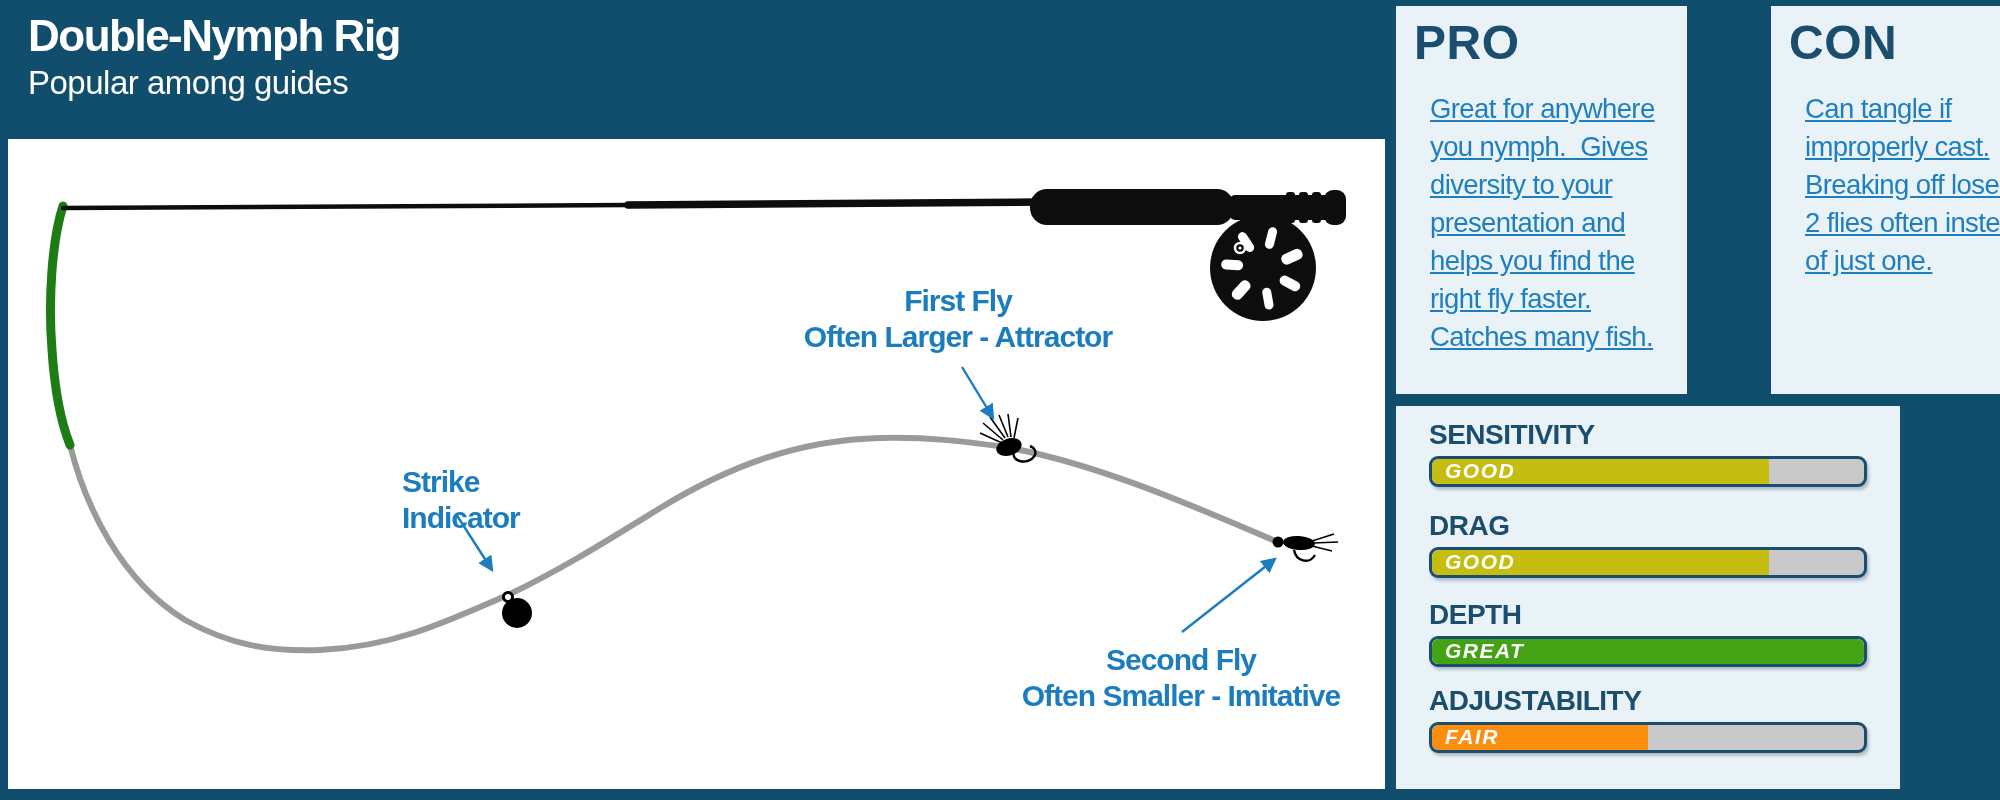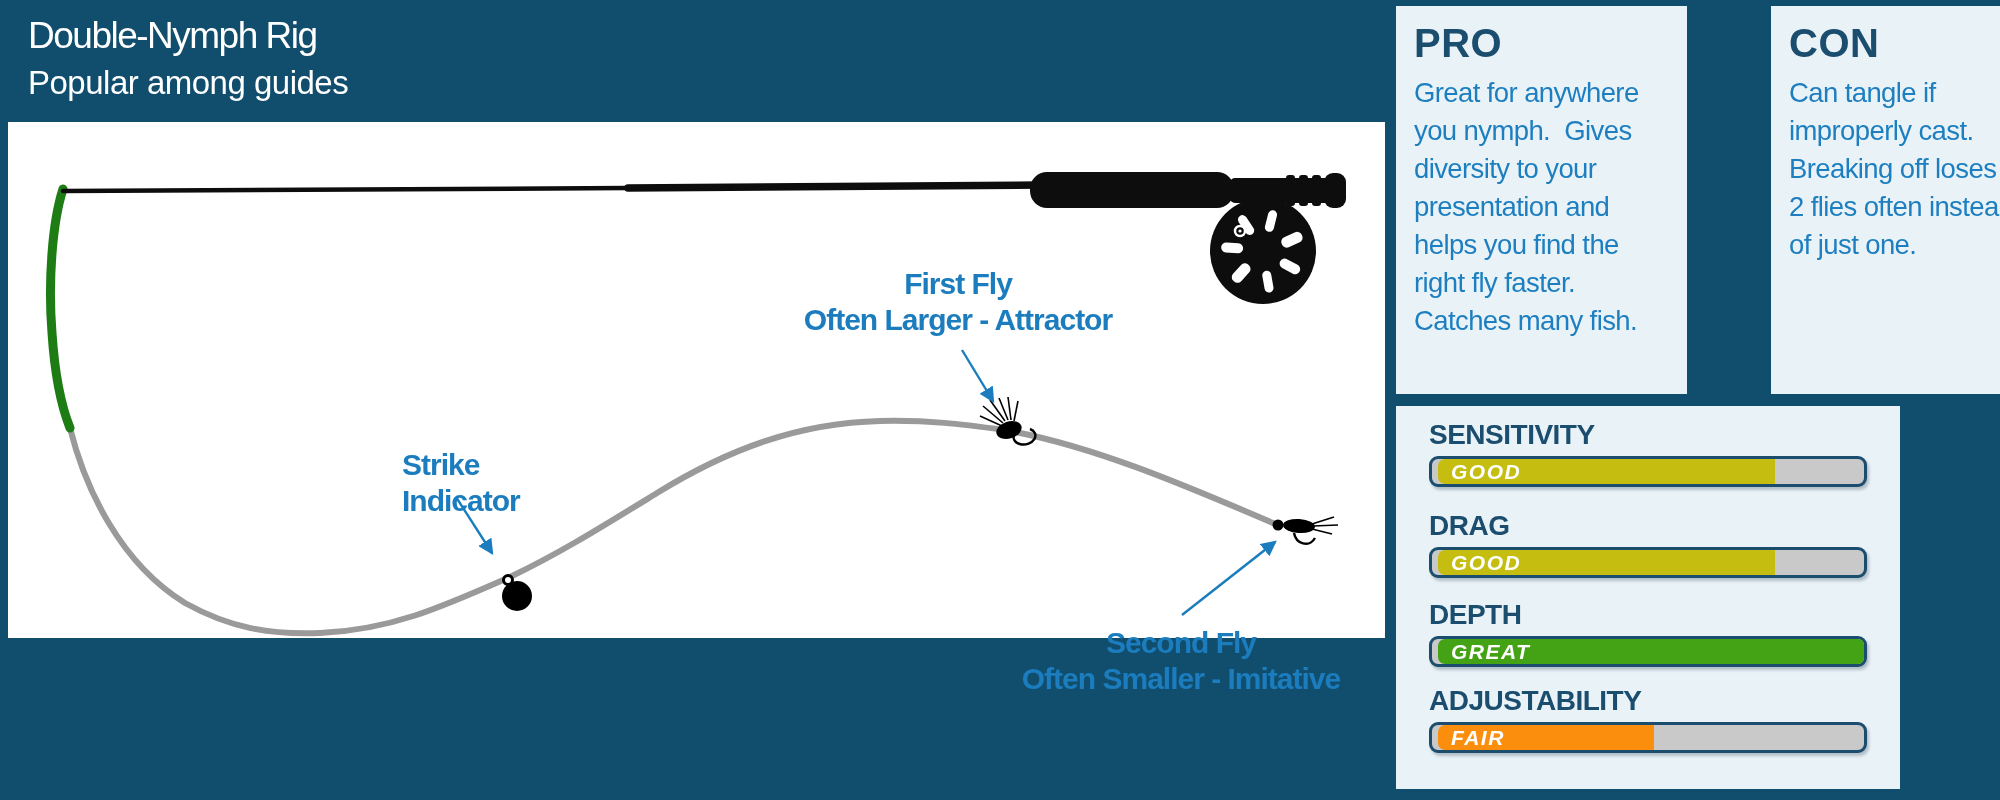--- a/index.html
+++ b/index.html
@@ -1,40 +1,40 @@
 <!DOCTYPE html>
 <html><head>
 <meta charset="utf-8">
 <style>
   html,body{margin:0;padding:0;background:#0d3d58;}
   .canvas{position:relative;width:2000px;height:800px;background:#114e6e;overflow:hidden;
           font-family:"Liberation Sans",sans-serif;}
   
   .header{position:absolute;left:28px;top:12px;color:#fff;}
-  .title{font-size:37px;font-weight:normal;letter-spacing:-1.5px;line-height:48px;}
+  .title{font-size:44px;font-weight:bold;letter-spacing:-1.5px;line-height:48px;}
   .subtitle{font-size:33px;letter-spacing:-0.5px;margin-top:8px;line-height:30px;}
   
   .panel{position:absolute;background:#e9f2f7;}
-  .diagram-panel{left:8px;top:122px;width:1377px;height:516px;background:#ffffff;}
+  .diagram-panel{left:8px;top:139px;width:1377px;height:650px;background:#ffffff;}
   .pro-panel{left:1396px;top:6px;width:291px;height:388px;}
   .con-panel{left:1771px;top:6px;width:323px;height:388px;}
   .ratings-panel{left:1396px;top:406px;width:504px;height:383px;}
-  .pc-head{margin:0;padding:16px 0 0 18px;font-size:40px;font-weight:bold;
+  .pc-head{margin:0;padding:16px 0 0 18px;font-size:48px;font-weight:bold;
            color:#1b4d6e;letter-spacing:0.5px;line-height:42px;}
-  .pc-body{margin:0;padding:10px 0 0 18px;font-size:27.5px;line-height:38px;
-           color:#1d7fc0;letter-spacing:-0.6px;white-space:pre;}
+  .pc-body{margin:16px;padding:10px 0 0 18px;font-size:27.5px;line-height:38px;
+           color:#1d7fc0;letter-spacing:-0.6px;white-space:pre;text-decoration:underline;}
   
   .r-row{position:absolute;left:33px;right:33px;}
   .r-row.r0{top:12px;} .r-row.r1{top:103px;} .r-row.r2{top:192px;} .r-row.r3{top:278px;}
   .r-name{font-size:28px;font-weight:bold;color:#1b4d6e;letter-spacing:-0.5px;line-height:33px;}
   .r-track{margin-top:5px;height:25px;border:3px solid #1b4d6e;border-radius:9px;
            background:#c9c9c9;position:relative;overflow:hidden;
            box-shadow:2px 3px 3px rgba(20,40,60,0.25);}
-  .r-fill{position:absolute;left:0;top:0;bottom:0;display:flex;align-items:center;
-          border-radius:7px 0 0 7px;margin-left:6px;}
+  .r-fill{position:absolute;left:0;top:0;bottom:0;display:flex;align-items:flex-start;
+          border-radius:7px 0 0 7px;}
   .r-fill.full{border-radius:7px;}
   .r-value{color:#fff;font-size:21px;font-weight:bold;font-style:italic;
            letter-spacing:1.5px;padding-left:13px;}
   
   .fly-label{position:absolute;color:#1b7cbe;font-weight:bold;font-size:30px;
              line-height:36px;letter-spacing:-1px;}
   .fly-label.centered{text-align:center;transform:translateX(-50%);white-space:nowrap;}
   .lbl-first{left:950px;top:144px;}
   .lbl-strike{left:394px;top:325px;}
   .lbl-second{left:1173px;top:503px;}

